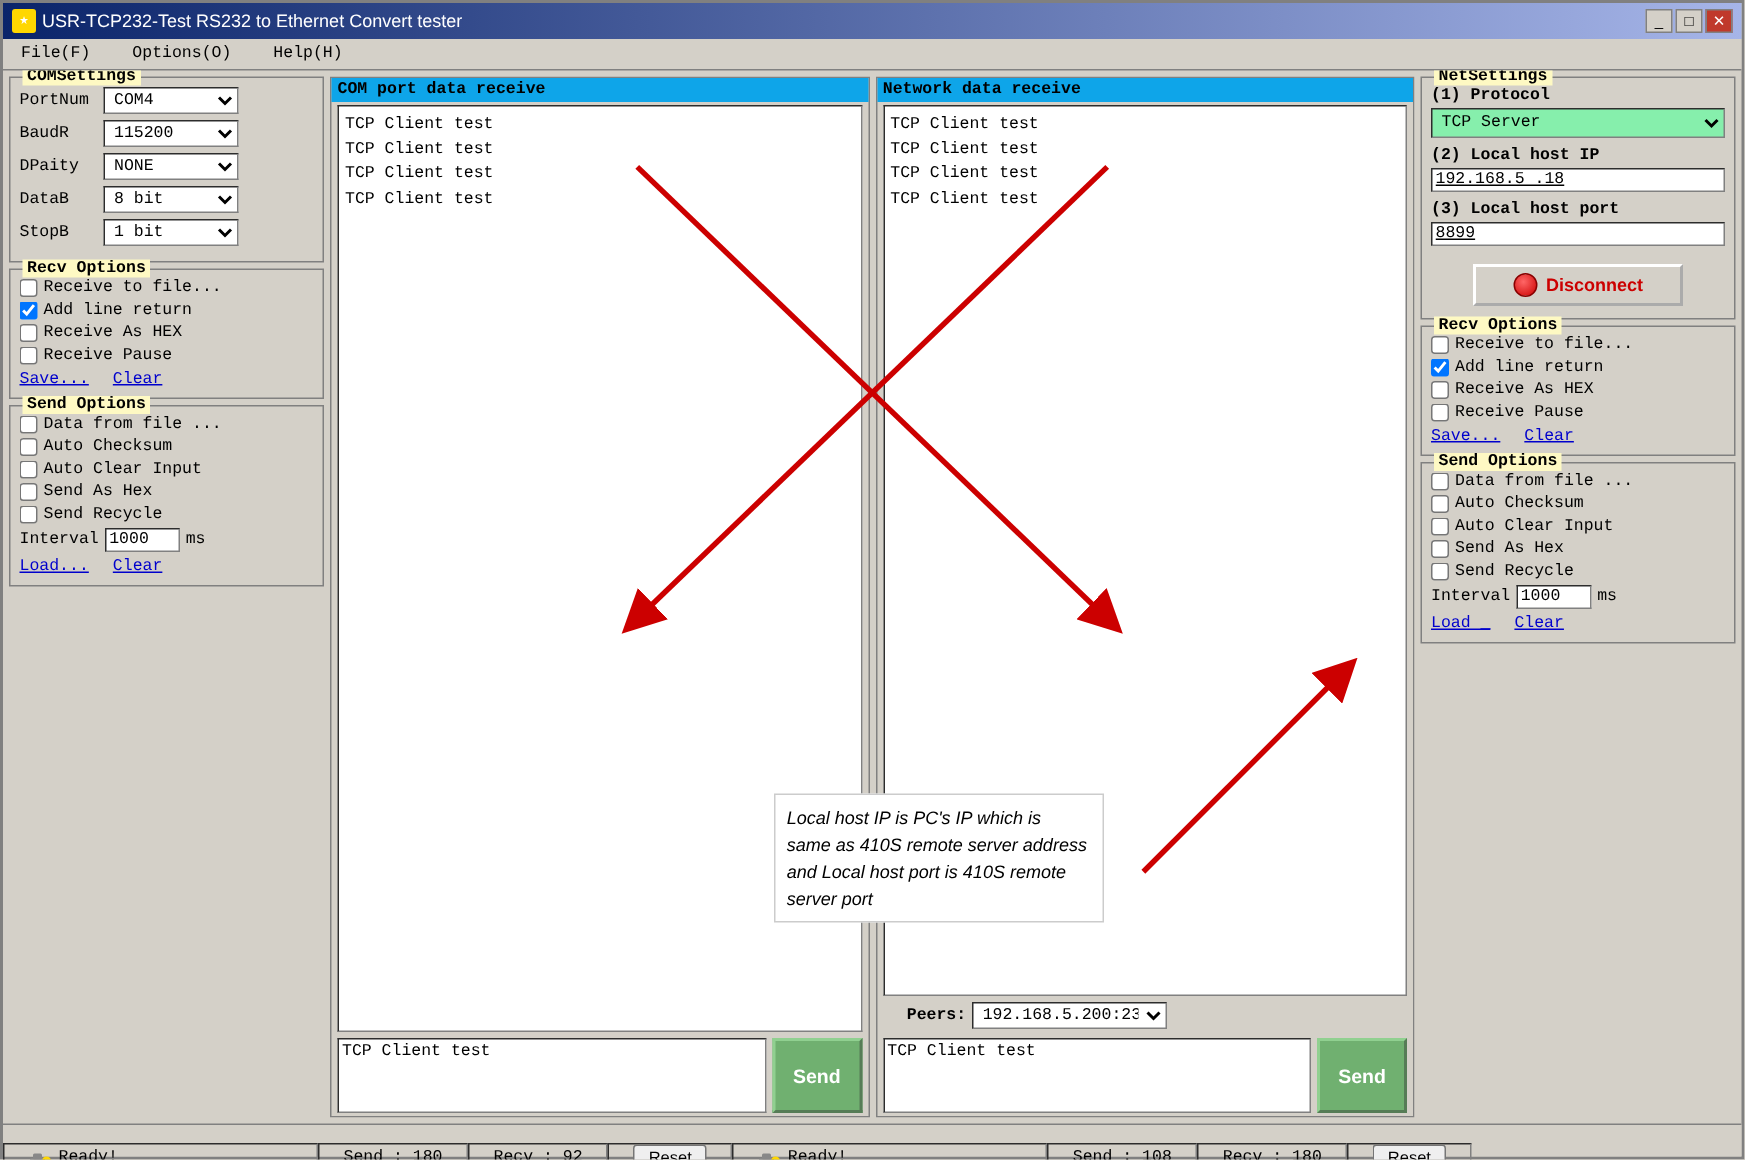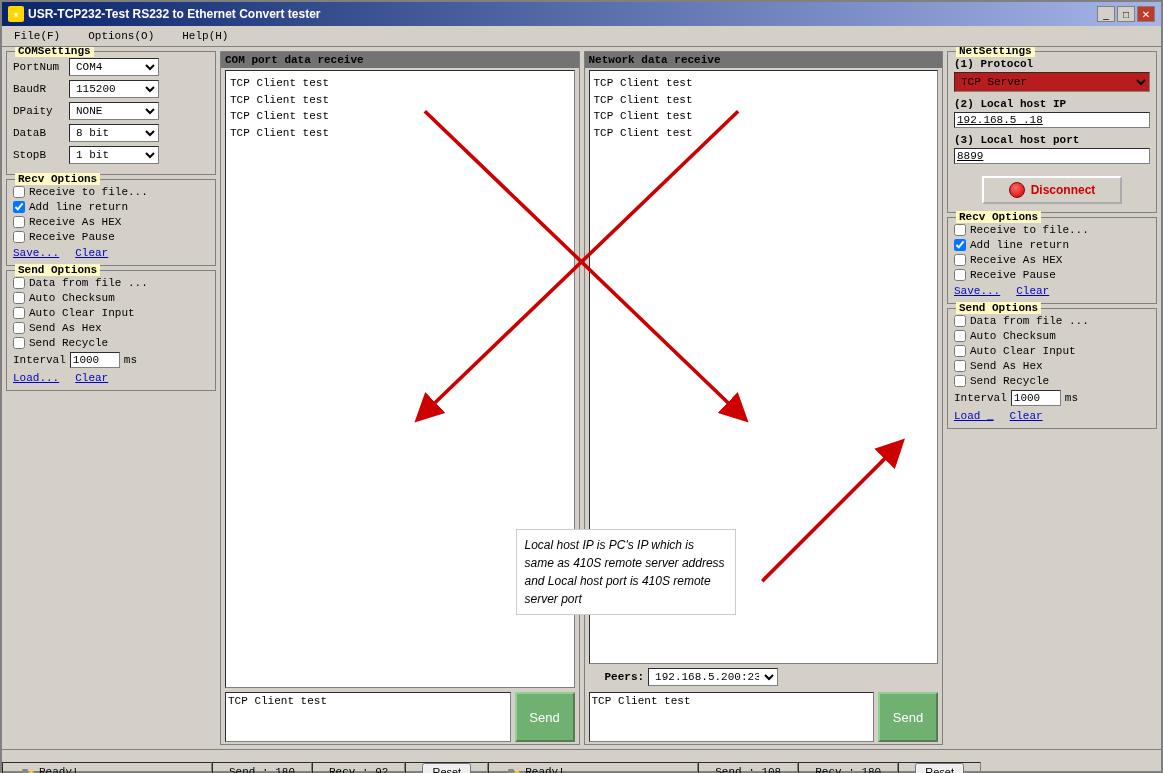--- a/index.html
+++ b/index.html
@@ -37,21 +37,21 @@
       background: #ffd700;
       border-radius: 2px;
       display: flex;
       align-items: center;
       justify-content: center;
       font-size: 10px;
     }
     .title-text {
       font-family: Arial, sans-serif;
       font-size: 12px;
-      font-weight: bold;
+      font-weight: normal;
     }
     .title-buttons {
       display: flex;
       gap: 2px;
     }
     .title-btn {
       width: 18px;
       height: 16px;
       background: #d4d0c8;
       border: 1px solid #808080;
@@ -197,21 +197,21 @@
       display: flex;
       flex-direction: column;
       border: 1px solid #808080;
       background: #d4d0c8;
       position: relative;
     }
     .data-panel-title {
       font-weight: bold;
       font-size: 11px;
       padding: 2px 4px;
-      background: #737373;
+      background: #0ea5e9;
     }
     .data-receive-area {
       flex: 1;
       background: white;
       border: 1px inset #808080;
       margin: 2px 4px;
       padding: 4px;
       font-family: 'Courier New', monospace;
       font-size: 11px;
       overflow: hidden;
@@ -235,21 +235,21 @@
       font-size: 11px;
       padding: 2px;
       resize: none;
     }
     .send-button {
       width: 60px;
       background: #70b070;
       border: 2px outset #90d090;
       color: white;
       font-size: 13px;
-      font-weight: normal;
+      font-weight: bold;
       cursor: pointer;
       font-family: Arial, sans-serif;
     }
     .right-panel {
       width: 210px;
       flex-shrink: 0;
       display: flex;
       flex-direction: column;
       gap: 4px;
     }
@@ -269,21 +269,21 @@
       background: white;
       font-family: 'Courier New', monospace;
       font-size: 11px;
       padding: 2px;
       margin-bottom: 6px;
       text-decoration: underline;
     }
     .net-select {
       width: 100%;
       border: 1px inset #808080;
-      background: #b91c1c;
+      background: #86efac;
       font-family: 'Courier New', monospace;
       font-size: 11px;
       padding: 2px;
       margin-bottom: 6px;
     }
     .disconnect-btn {
       display: flex;
       align-items: center;
       justify-content: center;
       gap: 6px;

